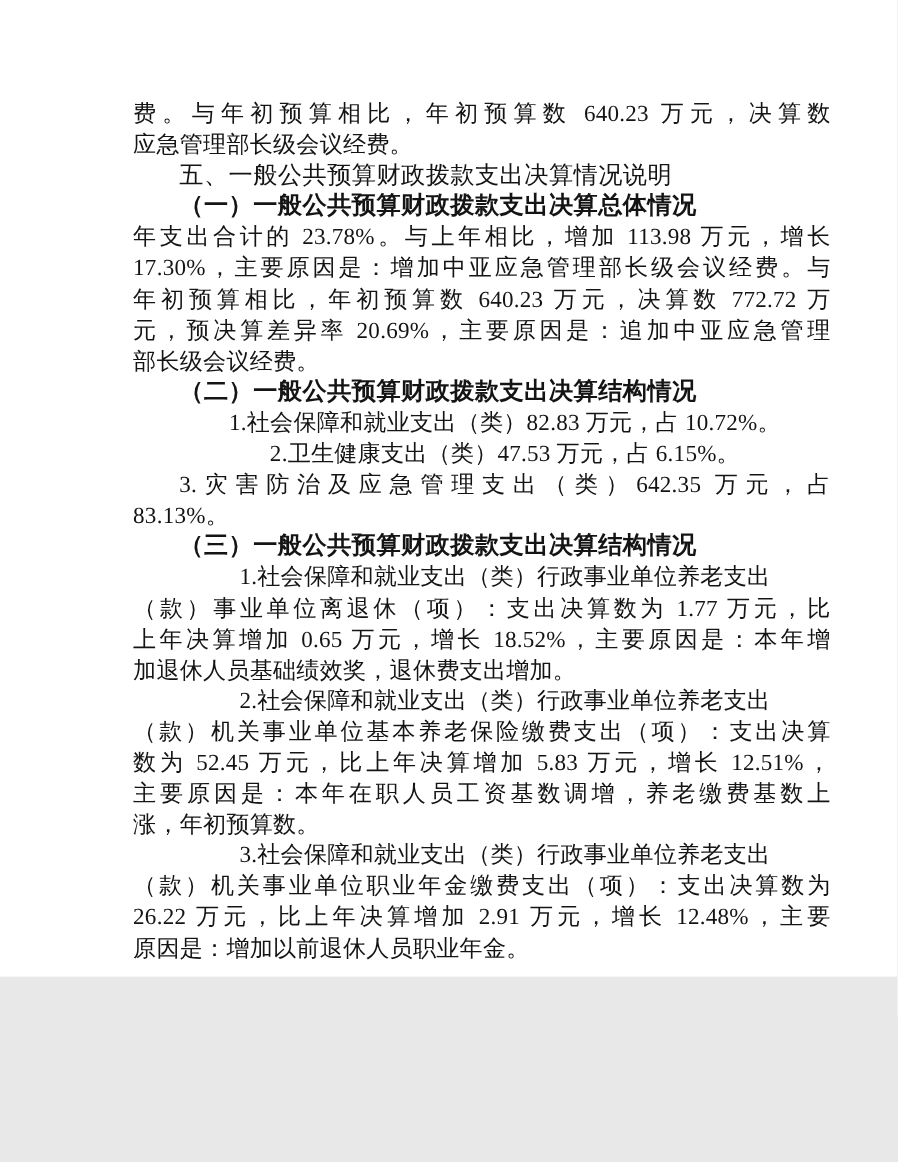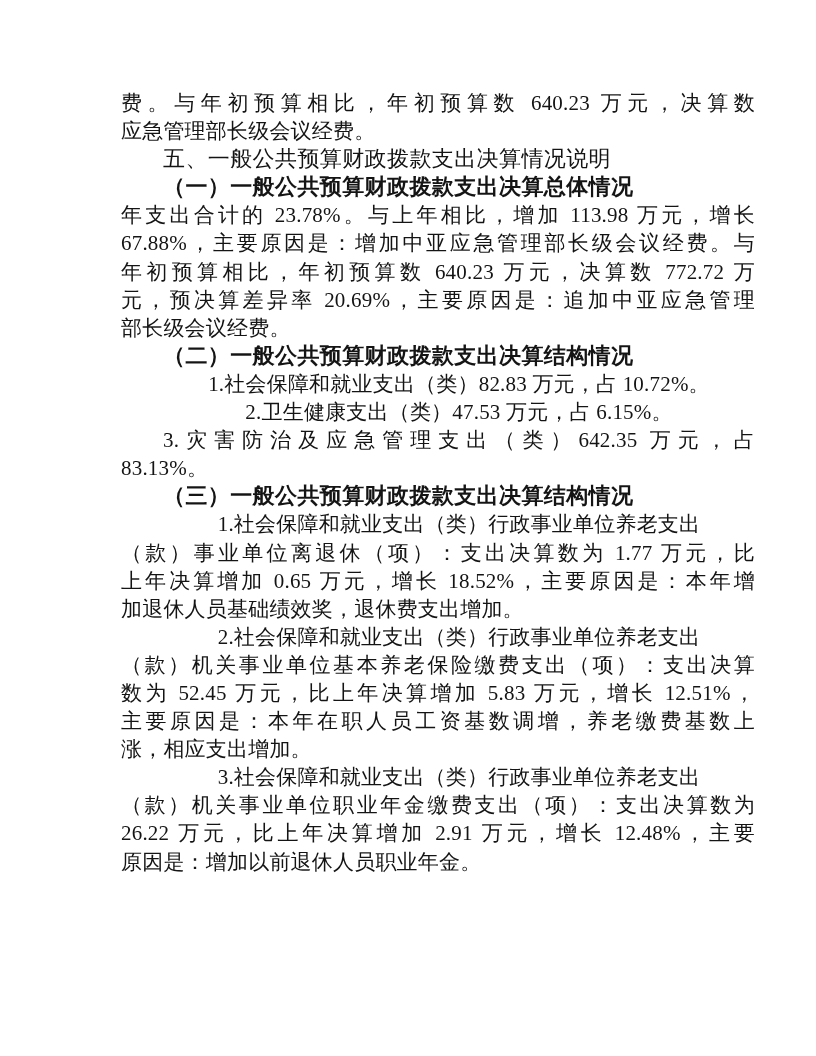--- a/index.html
+++ b/index.html
@@ -1,17 +1,17 @@
 <!DOCTYPE html>
 <html><head>
 <meta charset="utf-8">
 <style>
   html,body{margin:0;padding:0;background:#e8e8e8;}
   .page{
-    position:relative;width:816px;height:1056px;background:#ffffff;
+    position:relative;width:816px;height:888px;background:#ffffff;
     color:#141414;overflow:hidden;
     font-family:"Liberation Serif","DejaVu Serif",serif;
   }
   .doc{position:absolute;left:121px;top:89px;width:634px;}
   .ln{
     font-size:21px;line-height:28.1px;letter-spacing:0.2px;
     white-space:normal;
   }
   .stretch{text-align:justify;text-align-last:justify;}
   .indent{text-indent:42px;text-align:center;}
@@ -36,21 +36,21 @@
     <div>
       <div class="ln h1">五、一般公共预算财政拨款支出决算情况说明</div>
     </div>
 
     <div>
       <div class="ln h2">（一）一般公共预算财政拨款支出决算总体情况</div>
     </div>
 
     <div>
       <div class="ln stretch">年支出合计的 23.78%。与上年相比，增加 113.98 万元，增长</div>
-      <div class="ln stretch">67.88%，主要原因是：增加中亚应急管理部长级会议经费。与</div>
+      <div class="ln stretch">17.30%，主要原因是：增加中亚应急管理部长级会议经费。与</div>
       <div class="ln stretch">年初预算相比，年初预算数 640.23 万元，决算数 772.72 万</div>
       <div class="ln stretch">元，预决算差异率 20.69%，主要原因是：追加中亚应急管理</div>
       <div class="ln">部长级会议经费。</div>
     </div>
 
     <div>
       <div class="ln h2">（二）一般公共预算财政拨款支出决算结构情况</div>
     </div>
 
     <div>
@@ -75,21 +75,21 @@
       <div class="ln stretch">（款）事业单位离退休（项）：支出决算数为 1.77 万元，比</div>
       <div class="ln stretch">上年决算增加 0.65 万元，增长 18.52%，主要原因是：本年增</div>
       <div class="ln">加退休人员基础绩效奖，退休费支出增加。</div>
     </div>
 
     <div>
       <div class="ln indent">2.社会保障和就业支出（类）行政事业单位养老支出</div>
       <div class="ln stretch">（款）机关事业单位基本养老保险缴费支出（项）：支出决算</div>
       <div class="ln stretch">数为 52.45 万元，比上年决算增加 5.83 万元，增长 12.51%，</div>
       <div class="ln stretch">主要原因是：本年在职人员工资基数调增，养老缴费基数上</div>
-      <div class="ln">涨，相应支出增加。</div>
+      <div class="ln">涨，年初预算数。</div>
     </div>
 
     <div>
       <div class="ln indent">3.社会保障和就业支出（类）行政事业单位养老支出</div>
       <div class="ln stretch">（款）机关事业单位职业年金缴费支出（项）：支出决算数为</div>
       <div class="ln stretch">26.22 万元，比上年决算增加 2.91 万元，增长 12.48%，主要</div>
       <div class="ln">原因是：增加以前退休人员职业年金。</div>
     </div>
 
   </div>

